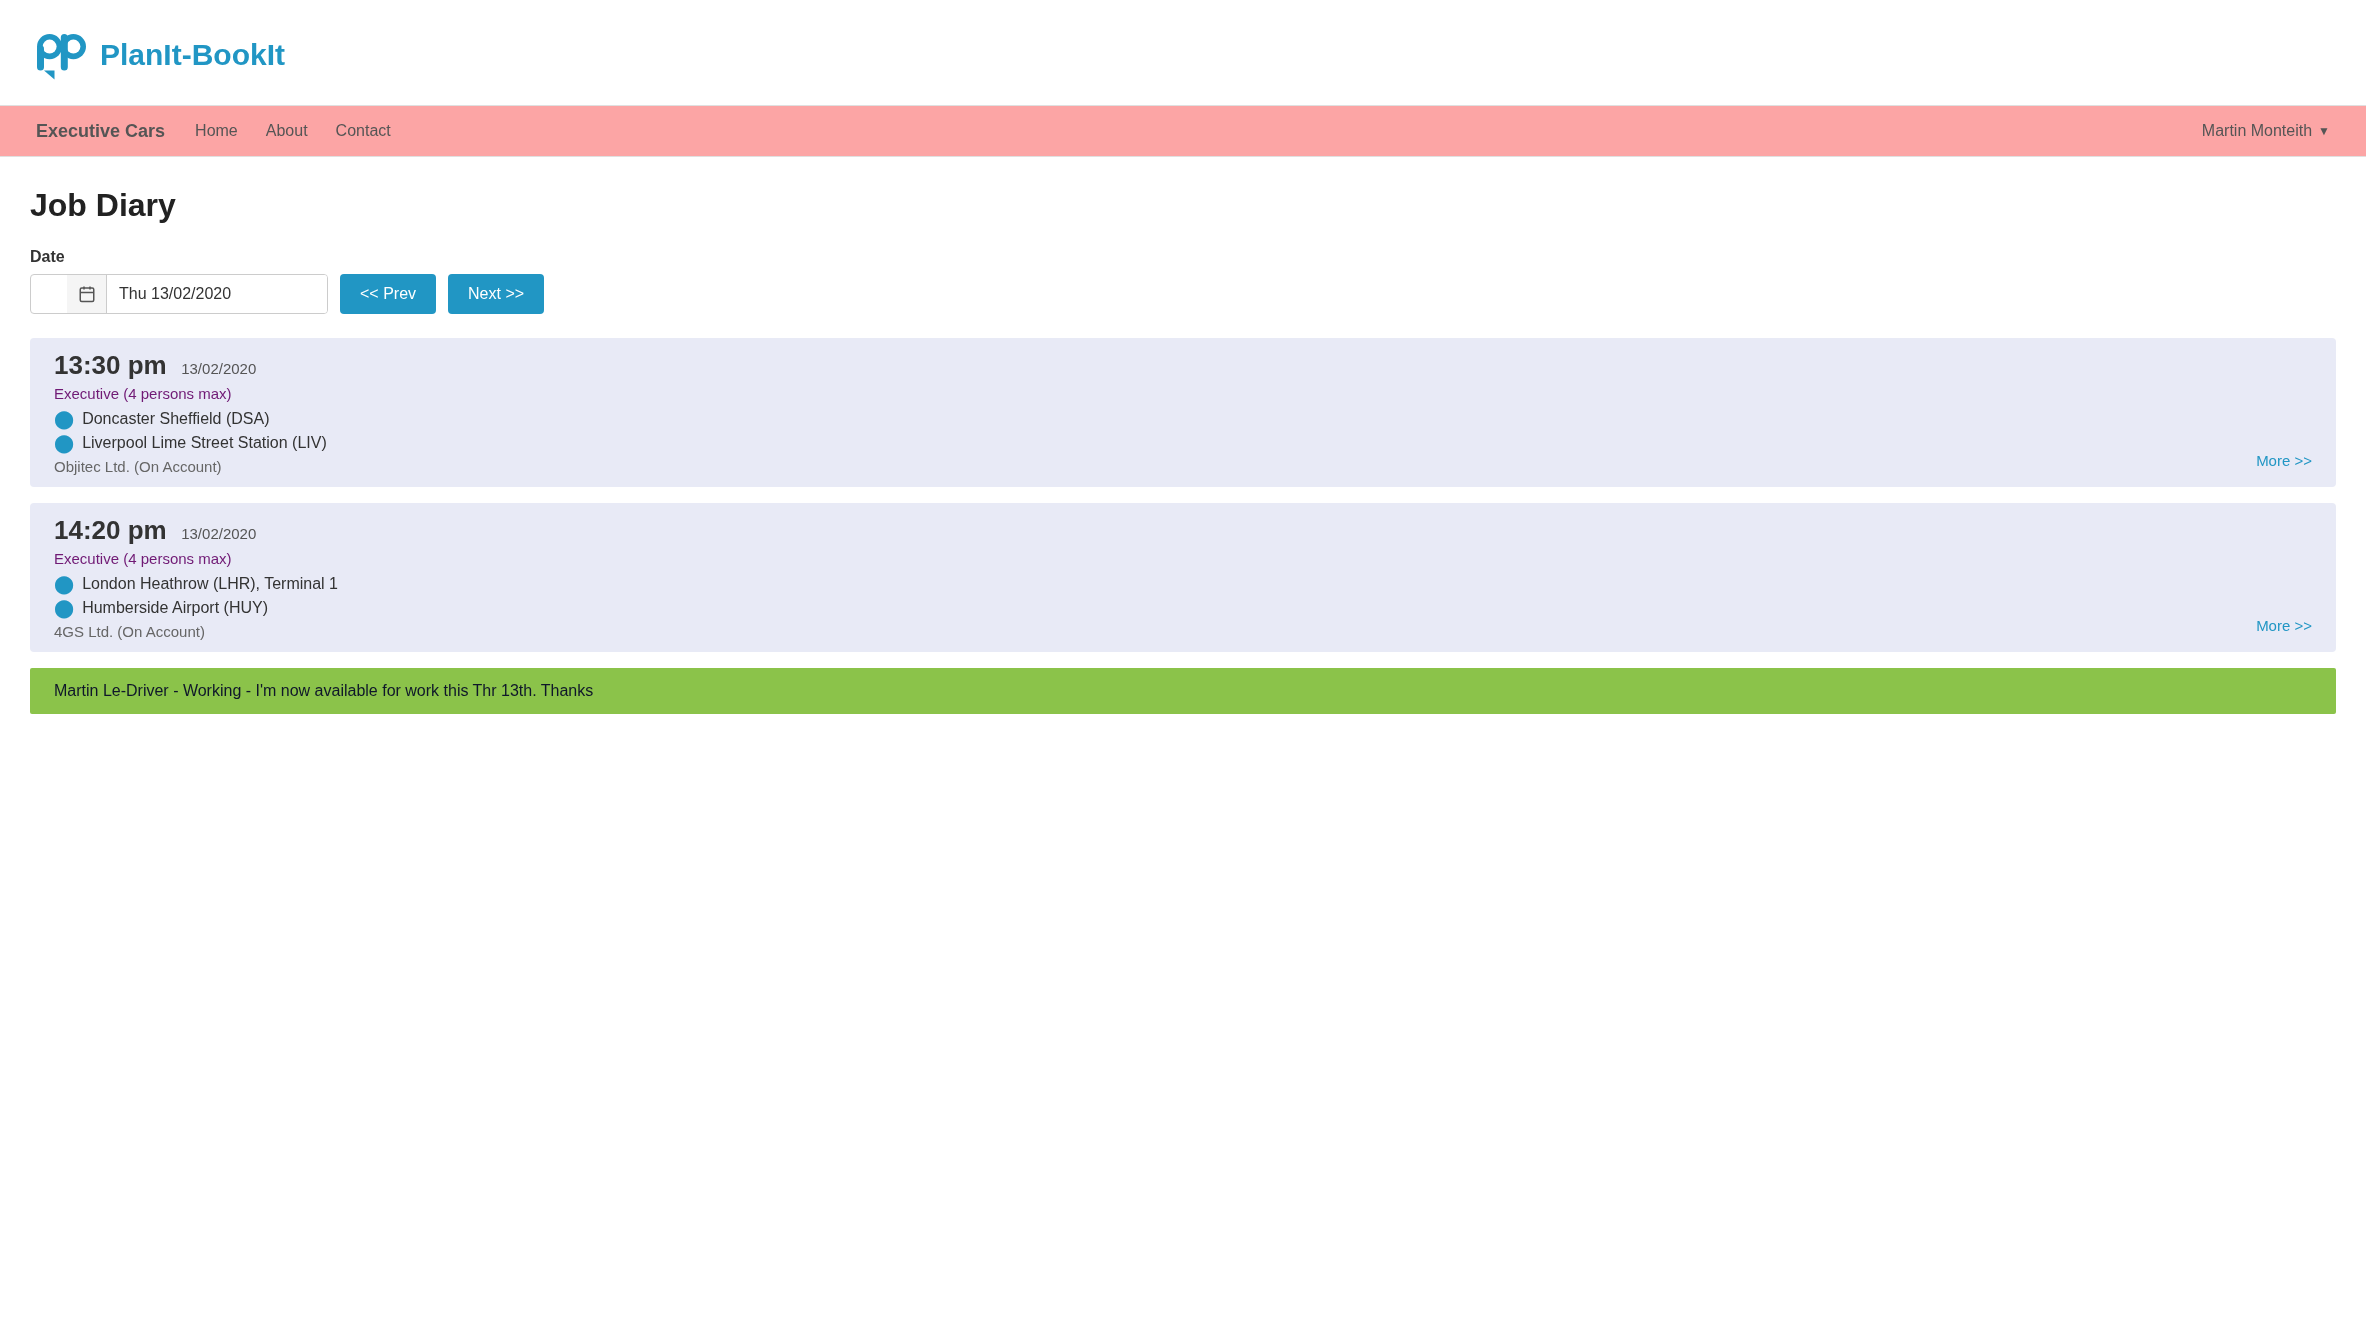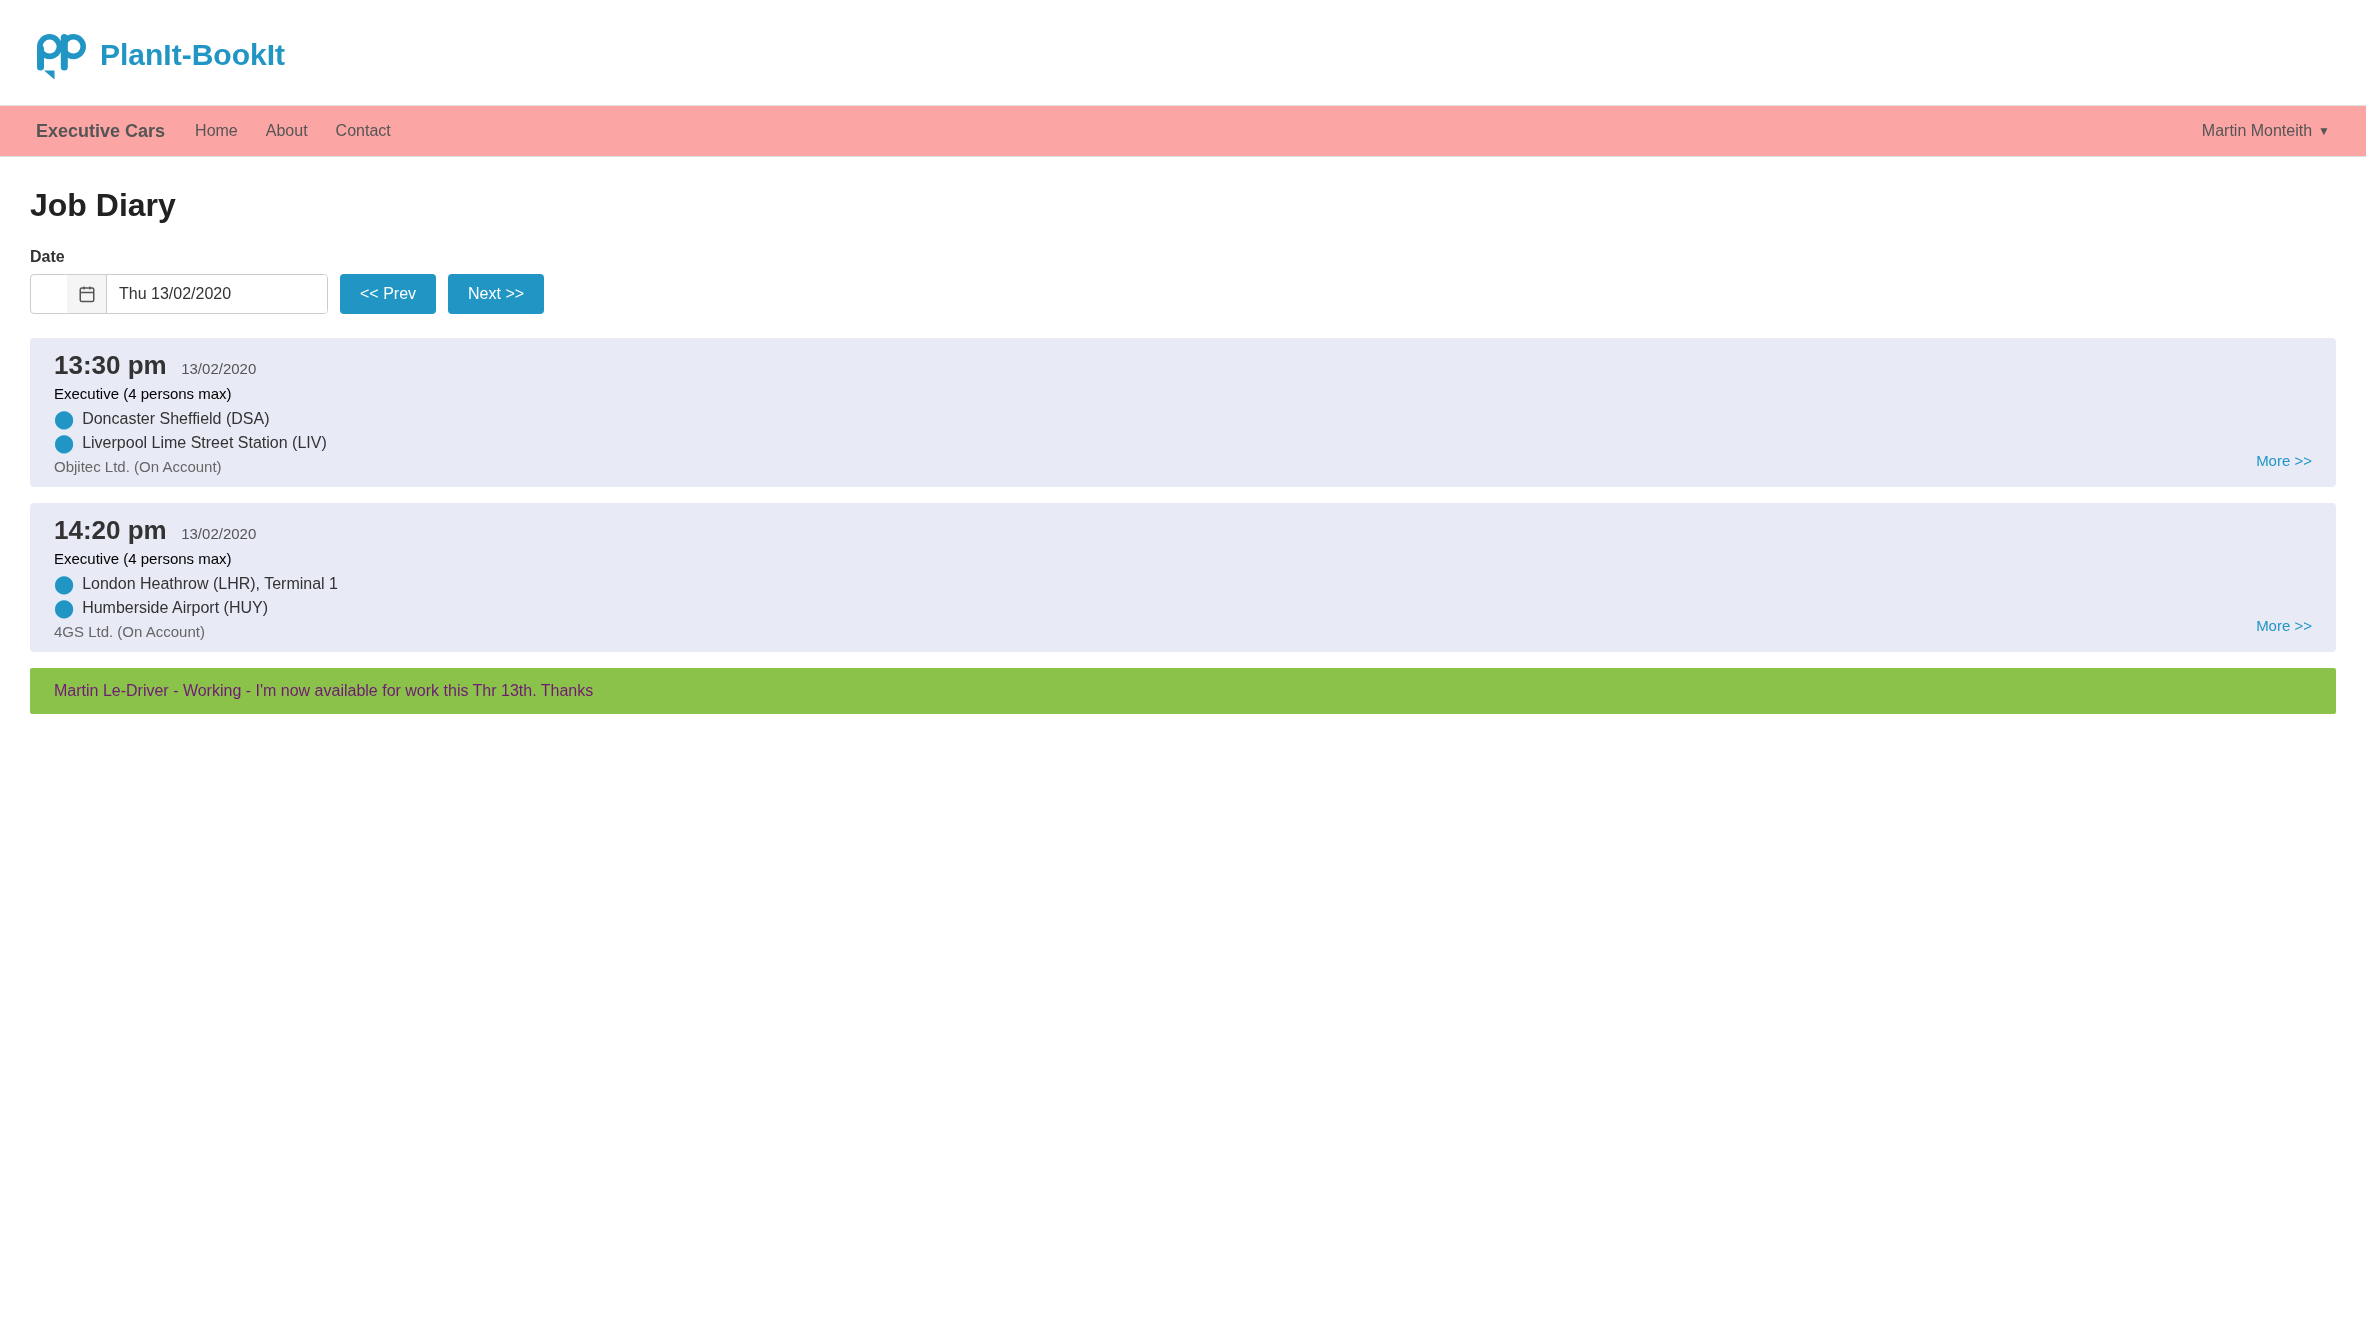--- a/index.html
+++ b/index.html
@@ -159,21 +159,21 @@
       display: inline;
     }
 
     .job-date-badge {
       font-size: 15px;
       color: #555;
       margin-left: 10px;
     }
 
     .job-type {
-      color: #000000;
+      color: #701a75;
       font-size: 15px;
       margin-top: 4px;
       margin-bottom: 6px;
     }
 
     .job-location {
       display: flex;
       align-items: center;
       gap: 8px;
       margin-bottom: 2px;
@@ -198,21 +198,21 @@
       right: 24px;
       bottom: 18px;
       color: #2196c4;
       text-decoration: none;
       font-size: 15px;
       cursor: pointer;
     }
 
     .notification-bar {
       background: #8bc34a;
-      color: #701a75;
+      color: #0f172a;
       padding: 14px 24px;
       font-size: 16px;
       border-radius: 2px;
       margin-top: 8px;
     }
 
     .logo-container {
       display: flex;
       align-items: center;
       gap: 0px;

